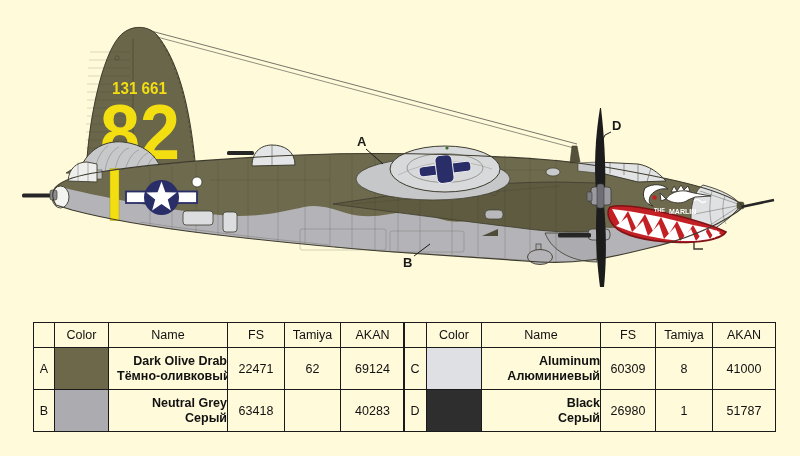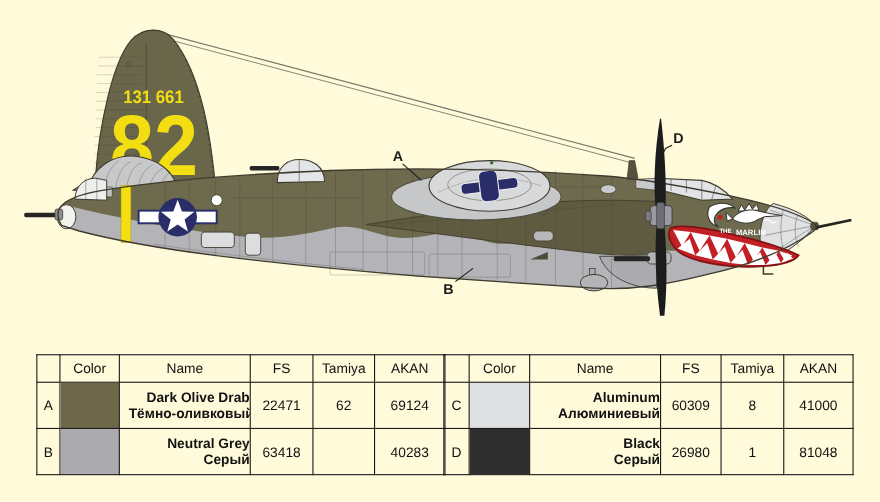--- a/index.html
+++ b/index.html
@@ -240,17 +240,17 @@
     </tr>
     <tr class="r">
       <td>D</td>
       <td class="sw" style="background-color: rgb(46, 46, 46);"></td>
       <td class="nm">
         <div>Black</div>
         <div>Серый</div>
       </td>
       <td>26980</td>
       <td>1</td>
-      <td>81048</td>
+      <td>51787</td>
     </tr>
   </tbody>
     </table>
 </div>
 
 </body></html>

